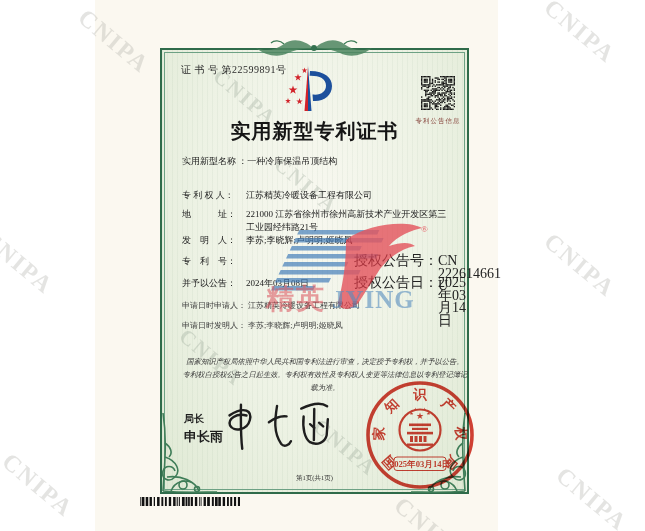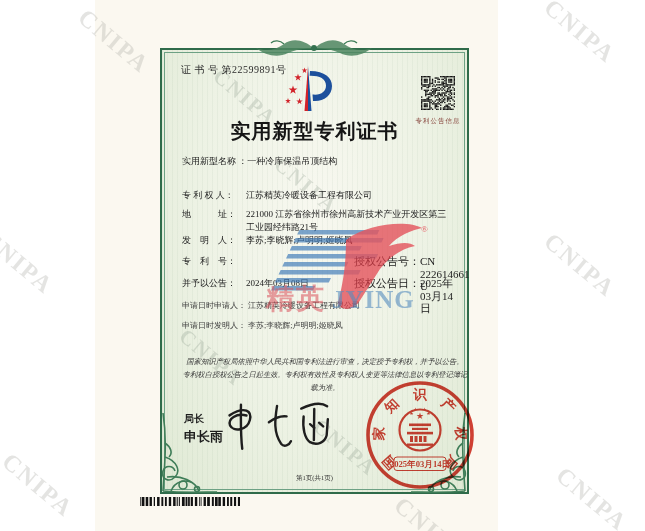--- a/index.html
+++ b/index.html
@@ -32,21 +32,21 @@
   .qr-label { font-size:6.5px; color:#86433a; letter-spacing:1px; margin-top:3px; }
 
   .title { left:0; top:68px; width:100%; text-align:center; font-size:20px; font-weight:bold;
            color:#151515; letter-spacing:1px; }
 
   .row { left:20px; width:272px; display:flex; font-size:9px; color:#222; line-height:12.5px; }
   .row .lbl { flex:0 0 64px; white-space:pre; }
   .row .val { flex:1; }
   .row.sub { font-size:8px; color:#3c3c3c;align-items:center; }
   .row.sub .lbl { flex:0 0 66px; }
-  .pairR { position:absolute; left:172px; top:0; display:flex; font-size:11px; }
+  .pairR { position:absolute; left:172px; top:0; display:flex; font-size:14px; }
   .pairR .lbl { white-space:pre; }
 
   .statement { left:20px; top:305px; width:286px; text-align:center; font-size:7.3px;
                line-height:13px; font-style:italic; color:#3a3a3a; }
 
   .sig-title { left:22px; top:362px; font-size:10px; font-weight:bold; color:#1d1d1d; }
   .sig-name  { left:22px; top:378px; font-size:13px; font-weight:bold; color:#1d1d1d; }
   .signature { left:58px; top:348px; }
 
   .page-num { left:0; top:424px; width:100%; text-align:center; font-size:6.5px; color:#333; }

